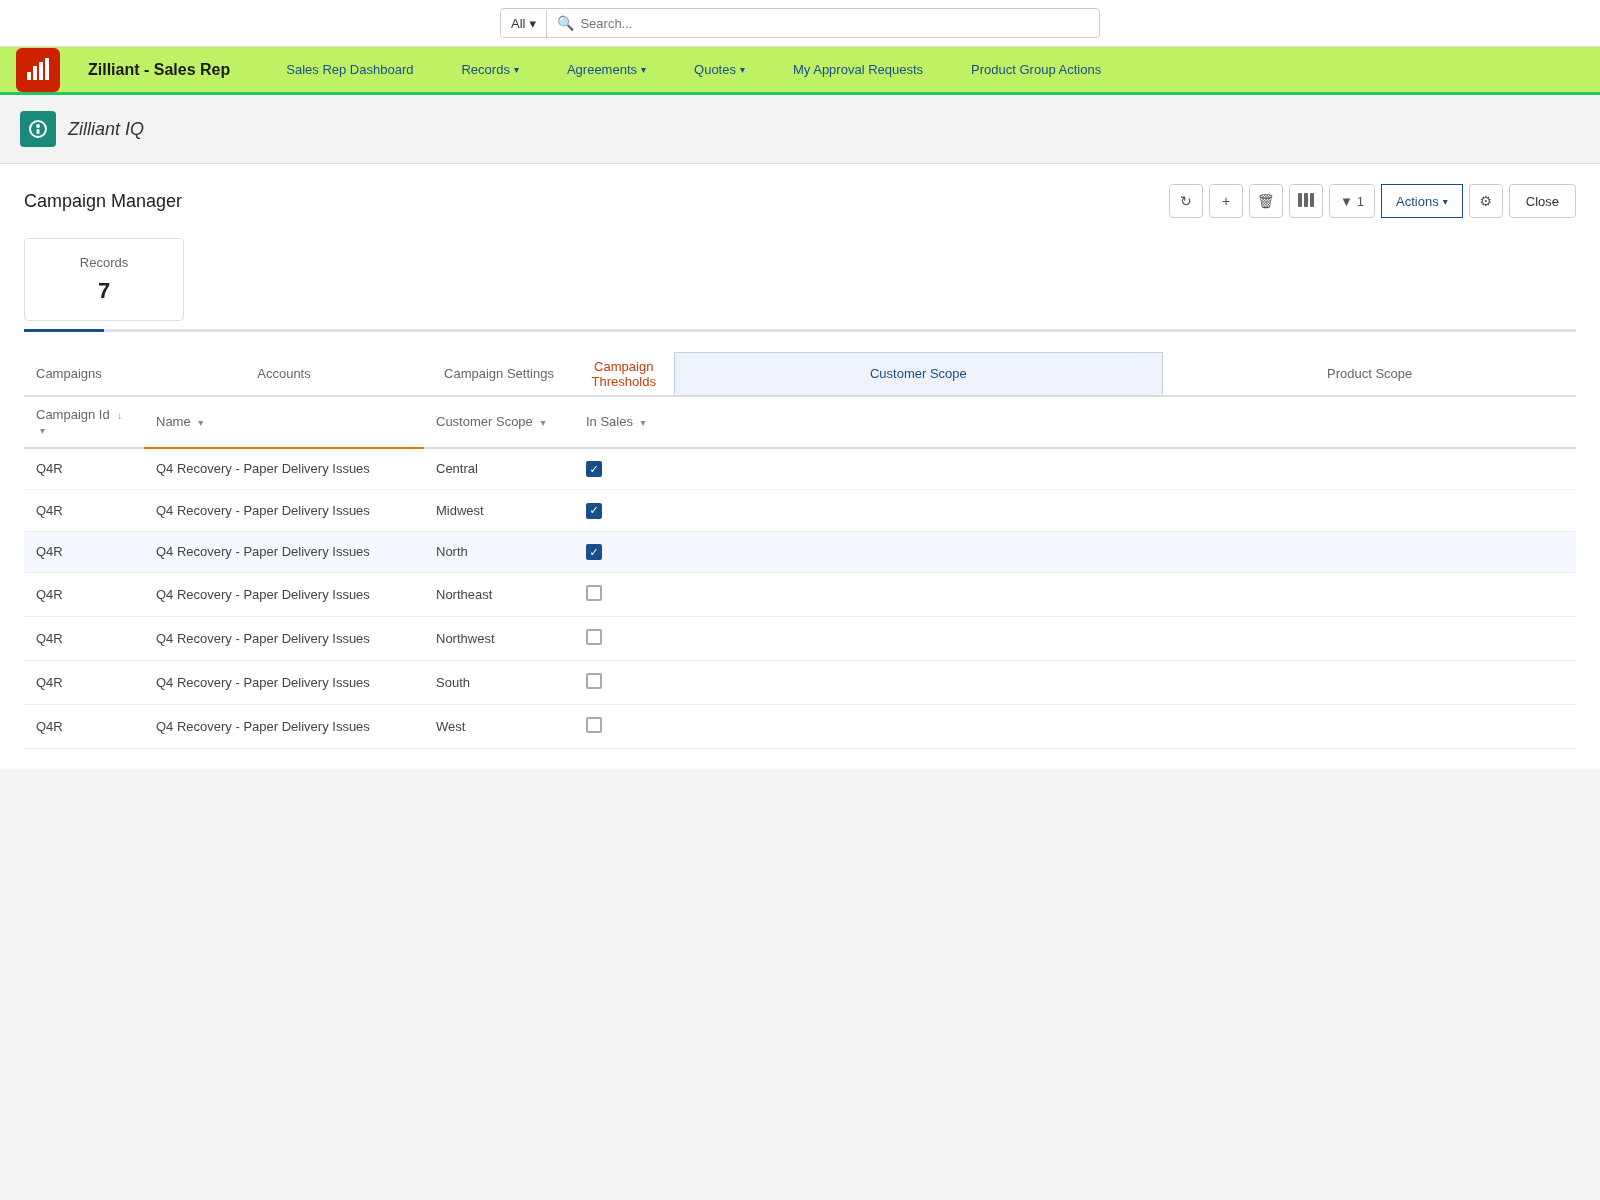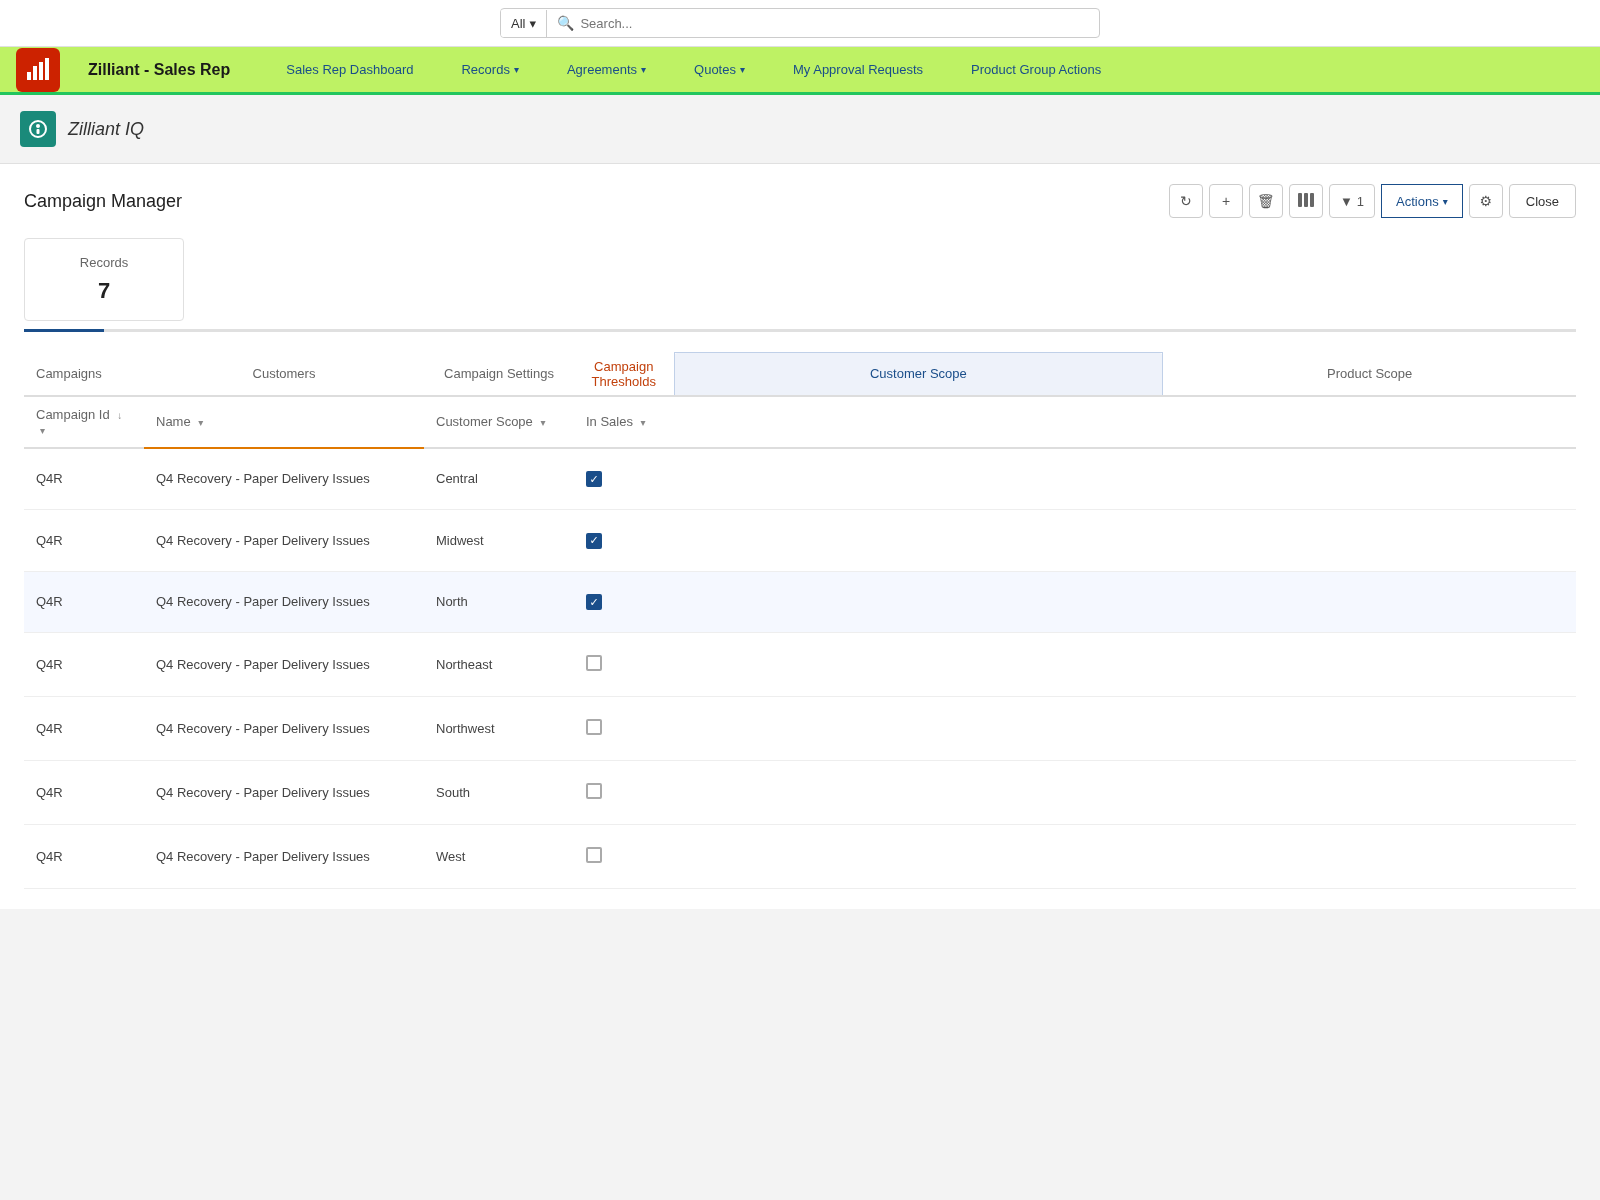--- a/index.html
+++ b/index.html
@@ -214,21 +214,21 @@
       text-align: left;
       font-size: 13px;
       font-weight: 400;
       color: #666;
       margin-top: 6px;
     }
     .data-table tbody tr {
       border-bottom: 1px solid #eee;
     }
     .data-table td {
-      padding: 22px 12px;
+      padding: 12px 12px;
       font-size: 13px;
       color: #444;
     }
     .col-campaign-id {
       width: 120px;
     }
     .col-name {
       width: 280px;
     }
     .col-scope {
@@ -414,21 +414,21 @@
     <div style="height:3px; width:80px; background:#1a4e8a;"></div>
   </div>
 
   <div class="table-area">
 
     <table class="data-table">
       <thead>
 
         <tr class="group-header-row">
           <th colspan="1" style="text-align:left; padding:6px 12px; font-size:13px; color:#666; font-weight:500; background:white;">Campaigns</th>
-          <th colspan="1" style="text-align:center; padding:6px 12px; font-size:13px; color:#666; font-weight:500; background:white;">Customers</th>
+          <th colspan="1" style="text-align:center; padding:6px 12px; font-size:13px; color:#666; font-weight:500; background:white;">Accounts</th>
           <th colspan="1" style="text-align:center; padding:6px 12px; font-size:13px; color:#666; font-weight:500; background:white;">Campaign Settings</th>
           <th colspan="1" style="text-align:center; padding:6px 12px; font-size:13px; color:#c2410c; font-weight:500; background:white;">Campaign Thresholds</th>
           <th colspan="1" style="text-align:center; padding:6px 16px; font-size:13px; color:#1a4e8a; font-weight:500; background:#eef2fa; border:1px solid #c0d0e8; border-radius:4px 4px 0 0; cursor:pointer;">Customer Scope</th>
           <th colspan="1" style="text-align:center; padding:6px 12px; font-size:13px; color:#666; font-weight:500; background:white; cursor:pointer;">Product Scope</th>
         </tr>
 
         <tr class="col-header-row">
           <th class="col-campaign-id orange-underline" style="cursor:pointer;">
             <span>Campaign Id</span>
             <span class="sort-icon">↓</span>

